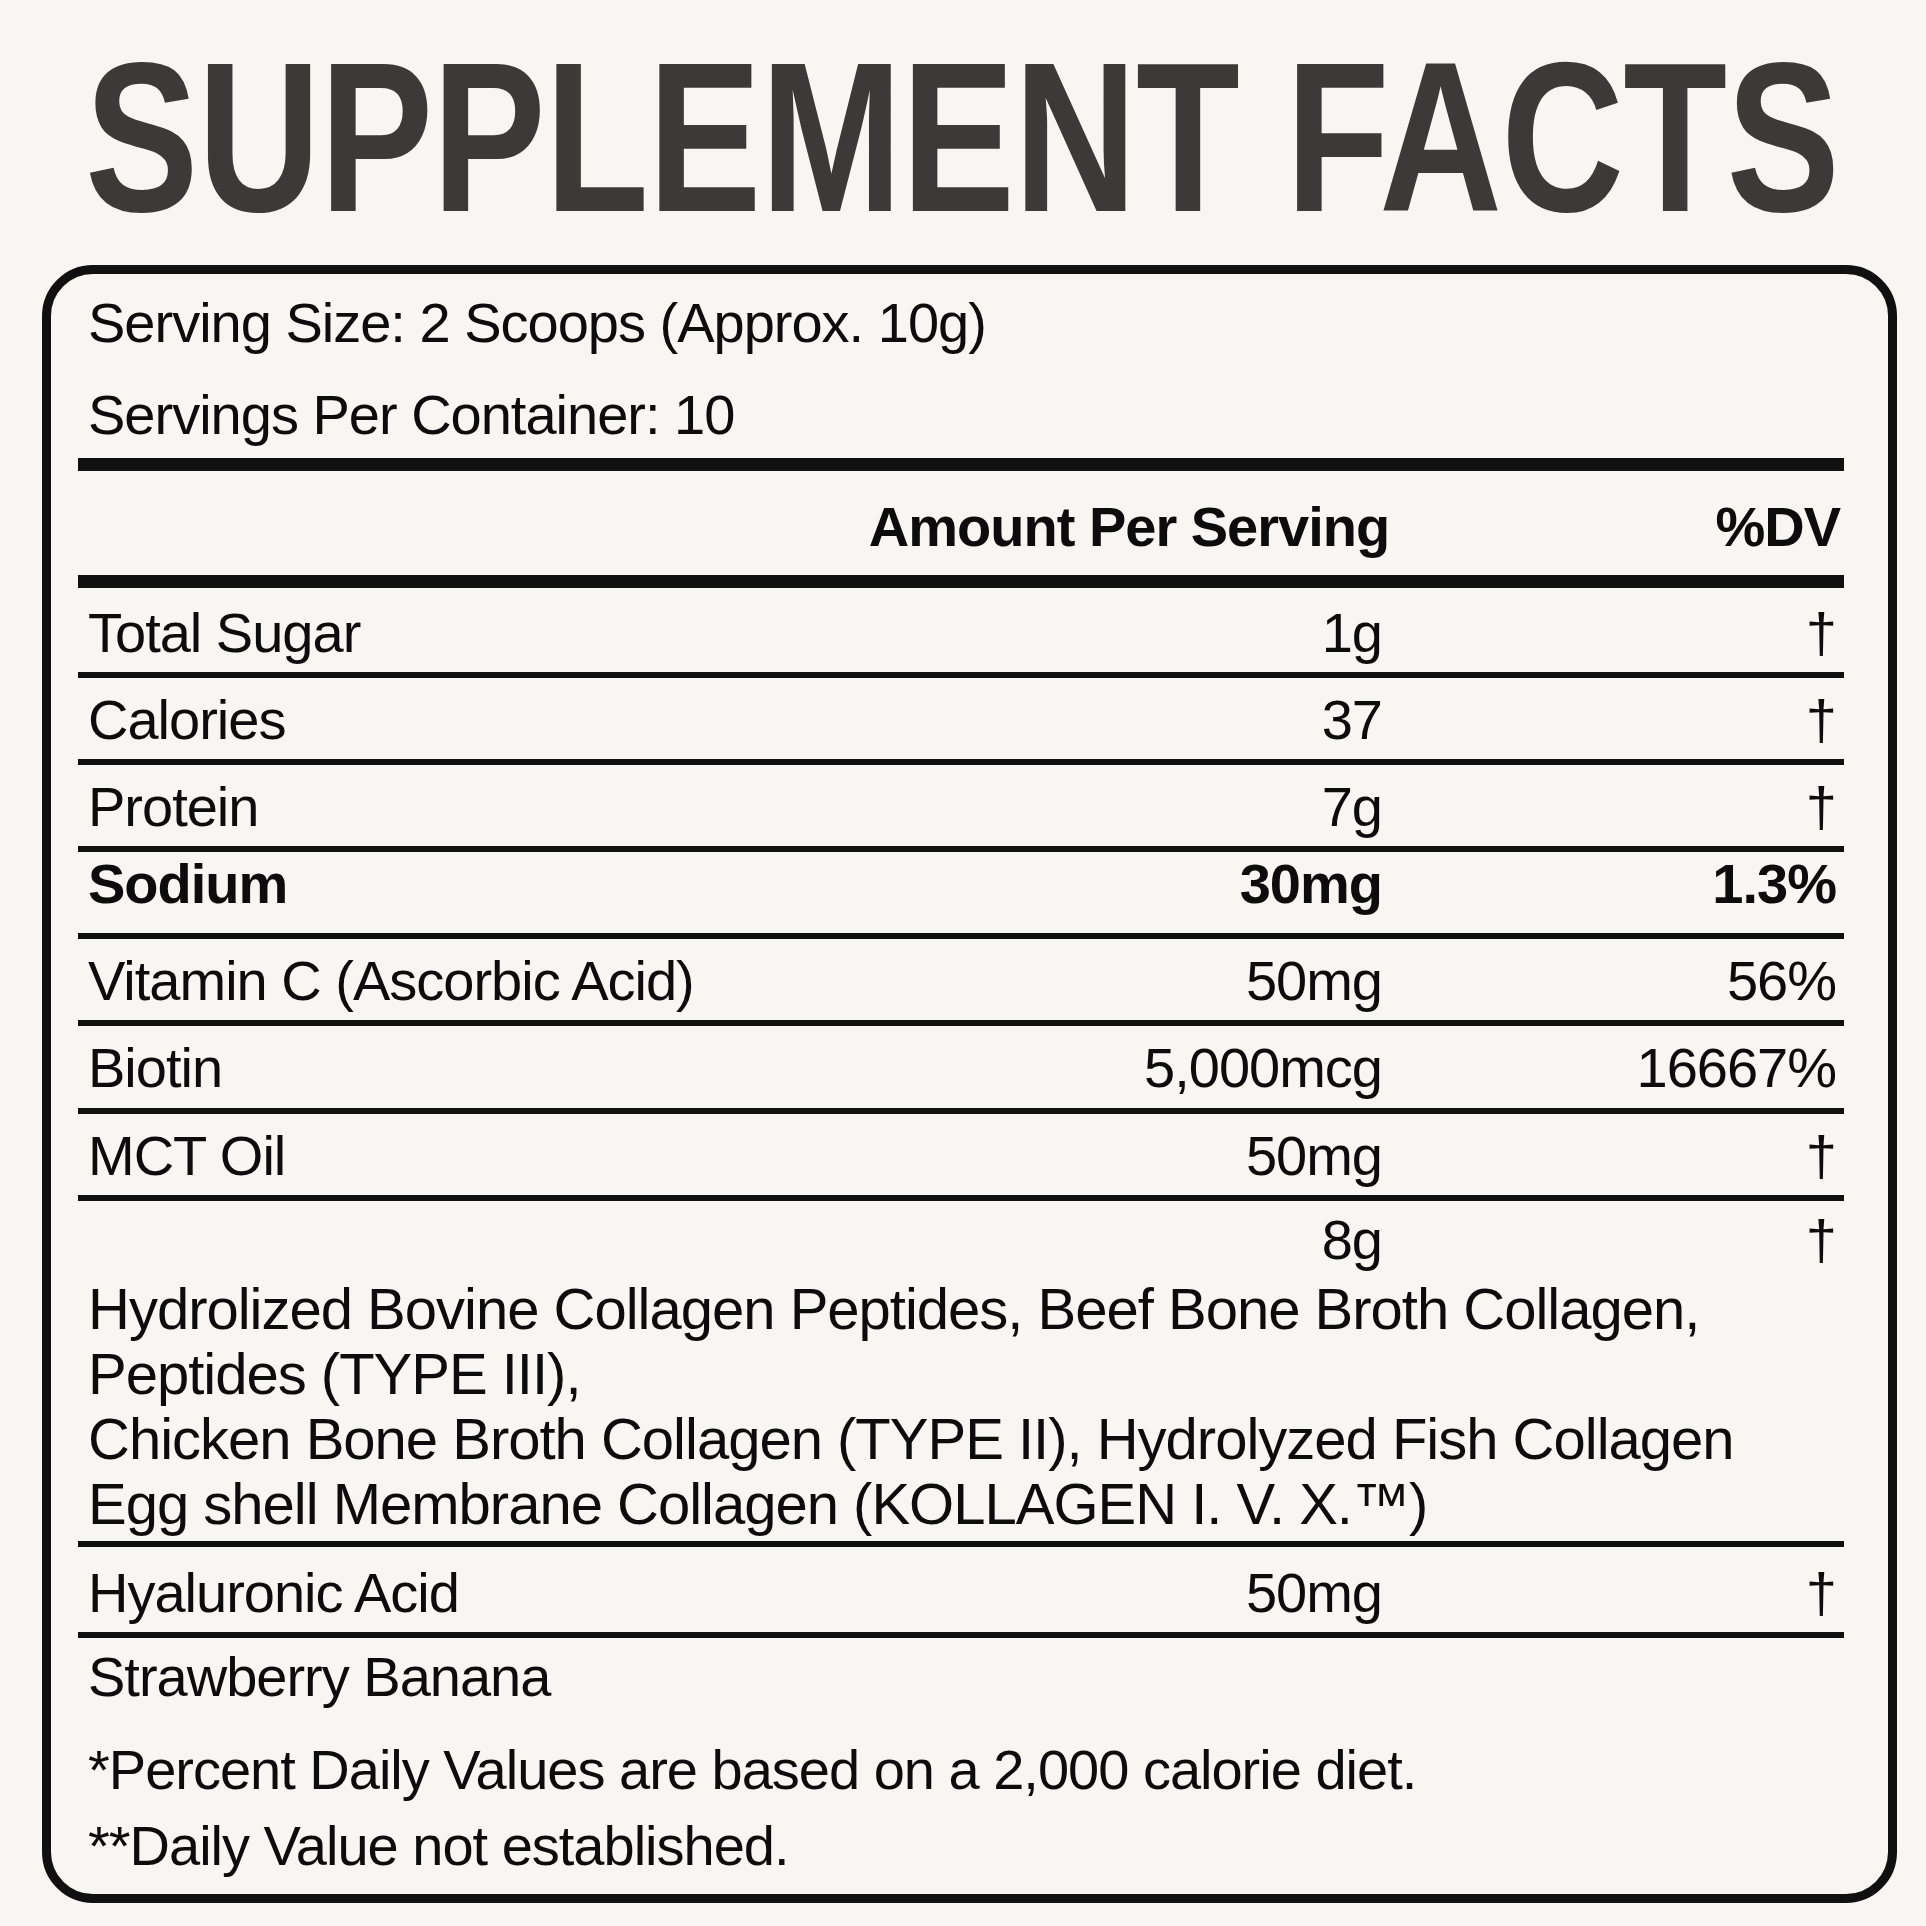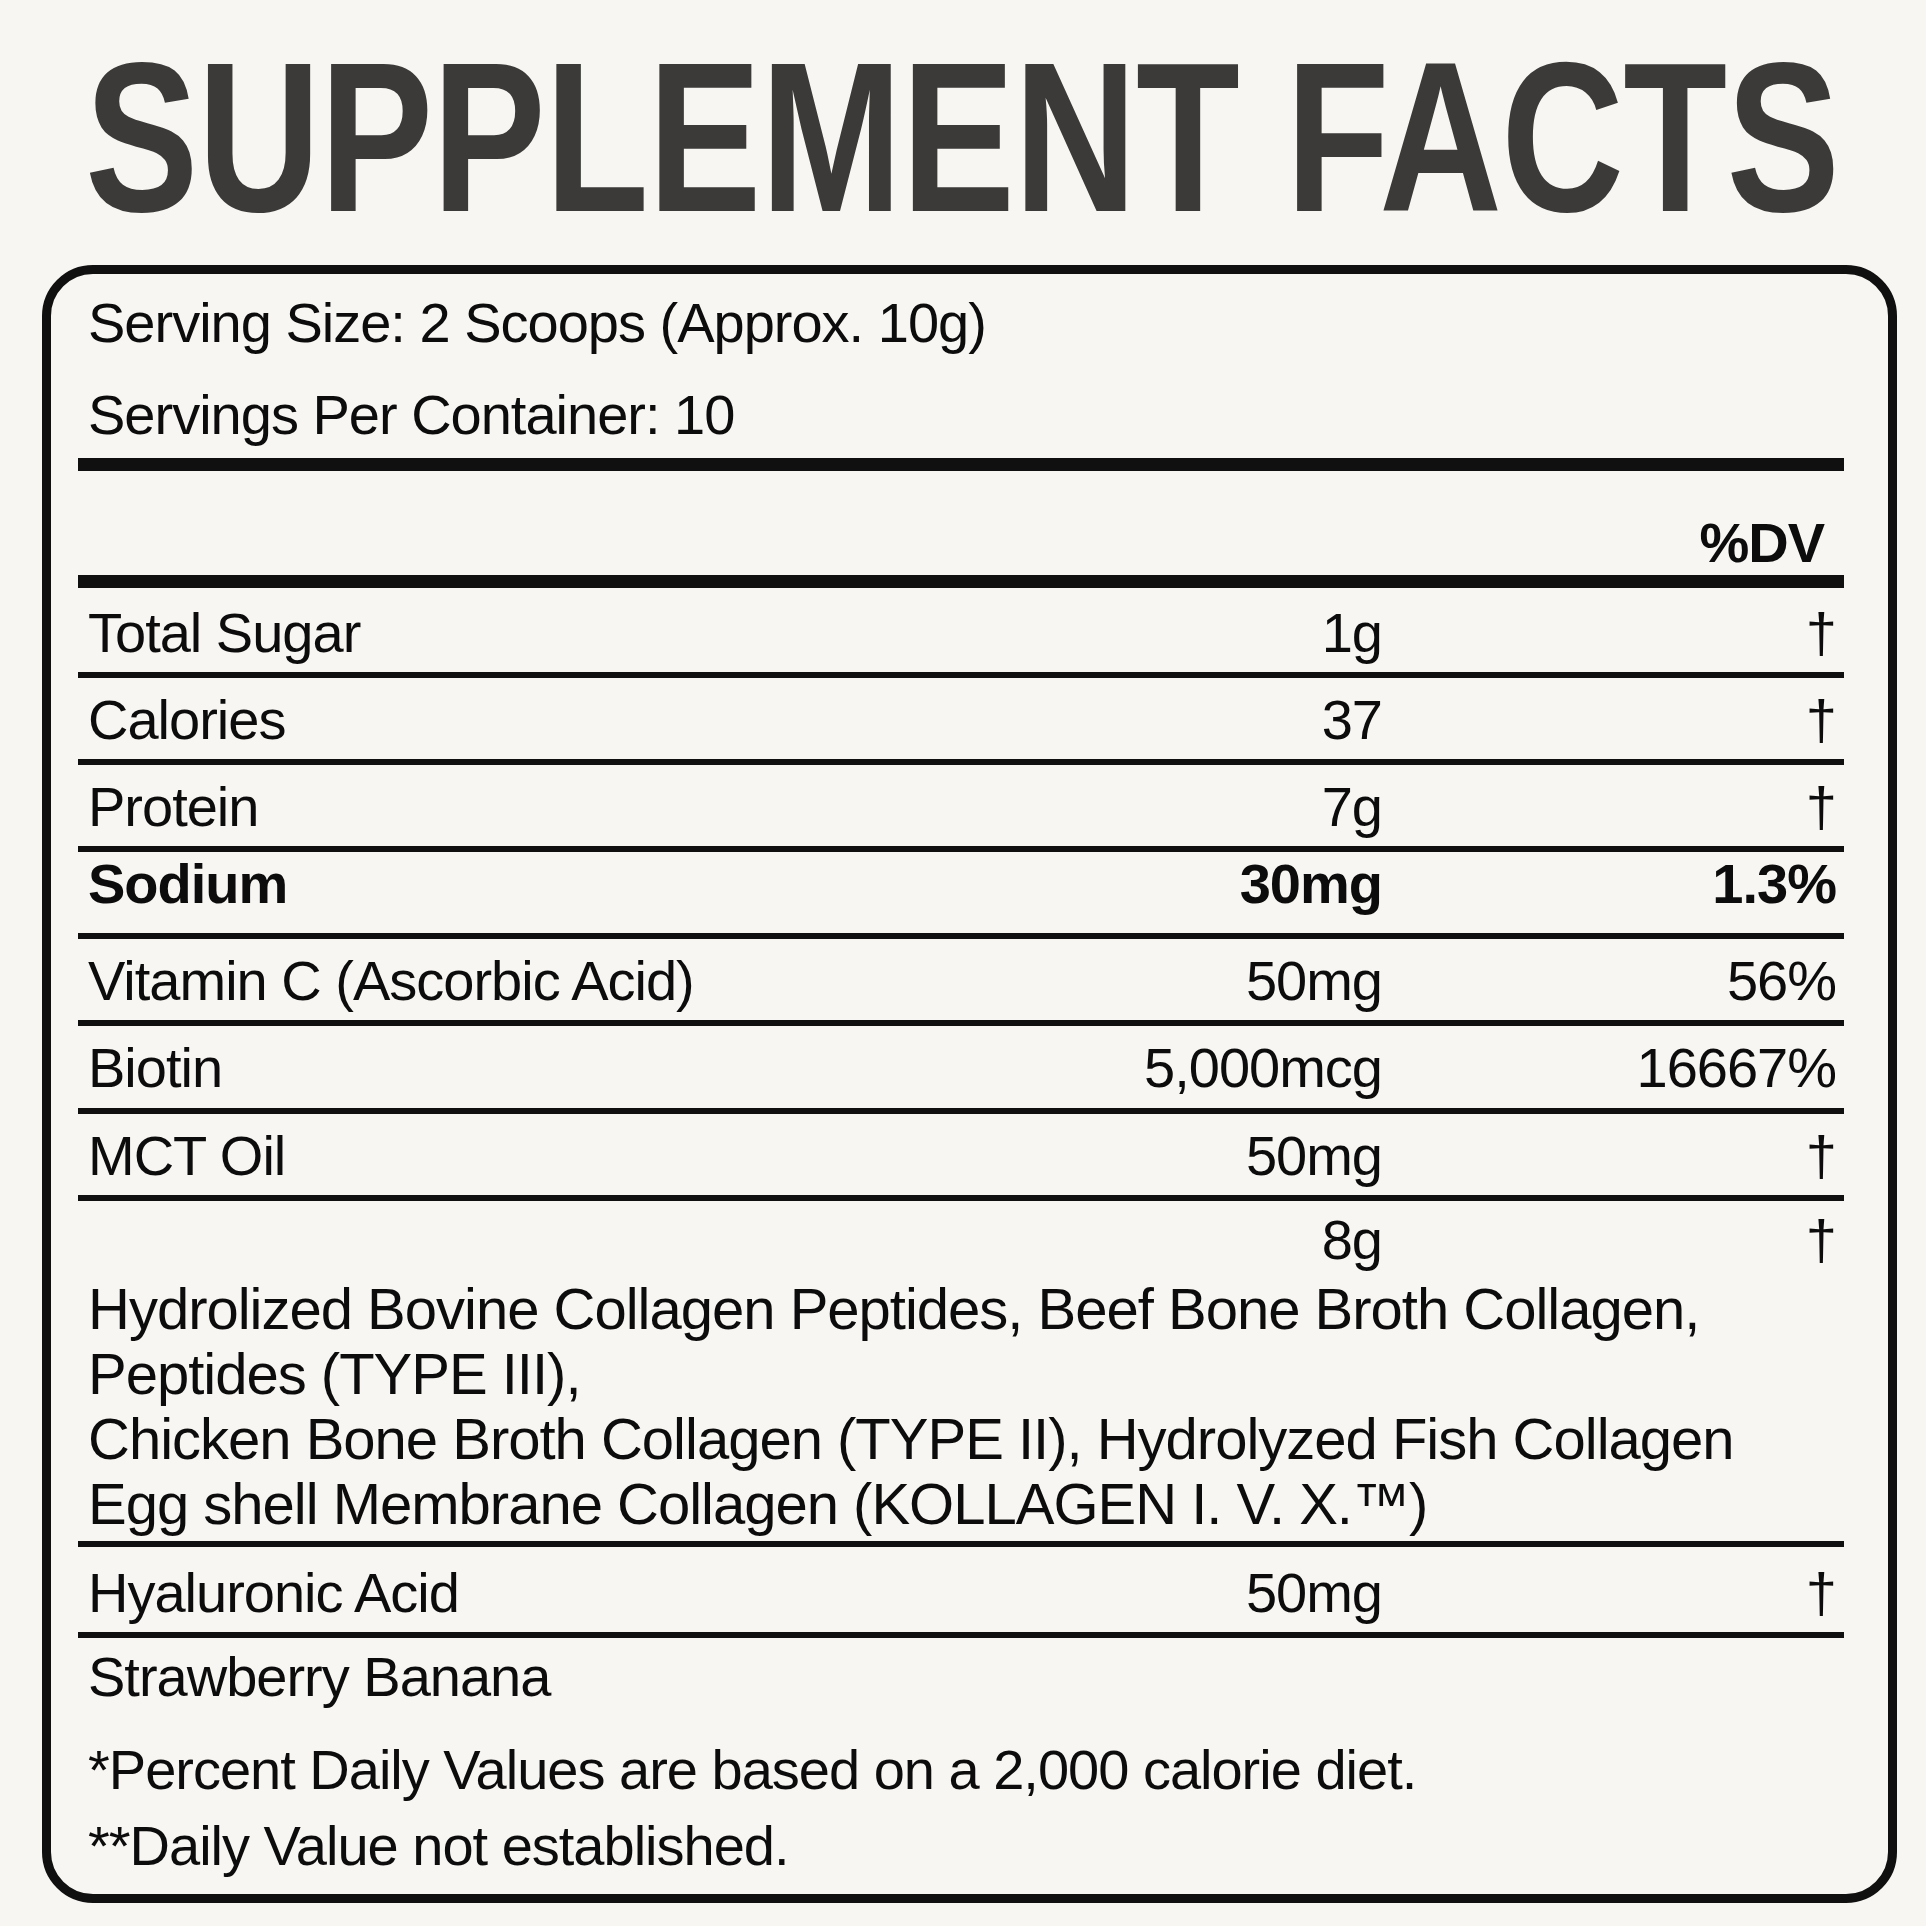--- a/index.html
+++ b/index.html
@@ -54,21 +54,21 @@
     background: var(--border);
   }
   .bar-top { top: 184px; }
   .bar-bottom { top: 301px; }
   .hdr { position: absolute; top: 210px; left: 0; width: 1766px; height: 83px; font-weight: bold; }
   .hdr-amount {
     position: absolute; left: 1051px; top: 50%;
     transform: translate(-50%, -50%);
     white-space: nowrap;
   }
-  .hdr-dv { position: absolute; right: 20px; top: 50%; transform: translateY(-50%); margin-top: 16px; }
+  .hdr-dv { position: absolute; right: 4px; top: 50%; transform: translateY(-50%); }
   .row { position: absolute; left: 0; width: 1766px; height: 81px; }
   .row .name { position: absolute; left: 10px; top: 50%; transform: translateY(-50%); white-space: nowrap; }
   .row .amt { position: absolute; right: 462px; top: 50%; transform: translateY(-50%); white-space: nowrap; }
   .row .dv { position: absolute; right: 8px; top: 50%; transform: translateY(-50%); white-space: nowrap; }
   .r1 { top: 317px; } .r2 { top: 404px; } .r3 { top: 491px; } .r4 { top: 568px; font-weight: bold; }
   .r5 { top: 665px; } .r6 { top: 752px; } .r7 { top: 840px; }
   .r8 { top: 927px; height: 75px; }
   .divider {
     position: absolute; left: 0; width: 1766px; height: 6px;
     background: var(--border);
@@ -96,20 +96,21 @@
 
   <div class="facts-box">
     <div class="content">
 
       <div class="line serving-line-1">Serving Size: 2 Scoops (Approx. 10g)</div>
       <div class="line serving-line-2">Servings Per Container: 10</div>
 
       <div class="bar bar-top"></div>
 
       <div class="hdr">
+        <div class="hdr-amount">Amount Per Serving</div>
         <div class="hdr-dv">%DV</div>
       </div>
 
       <div class="bar bar-bottom"></div>
 
       <div class="row r1">
         <div class="name">Total Sugar</div>
         <div class="amt">1g</div>
         <div class="dv">†</div>
       </div>

